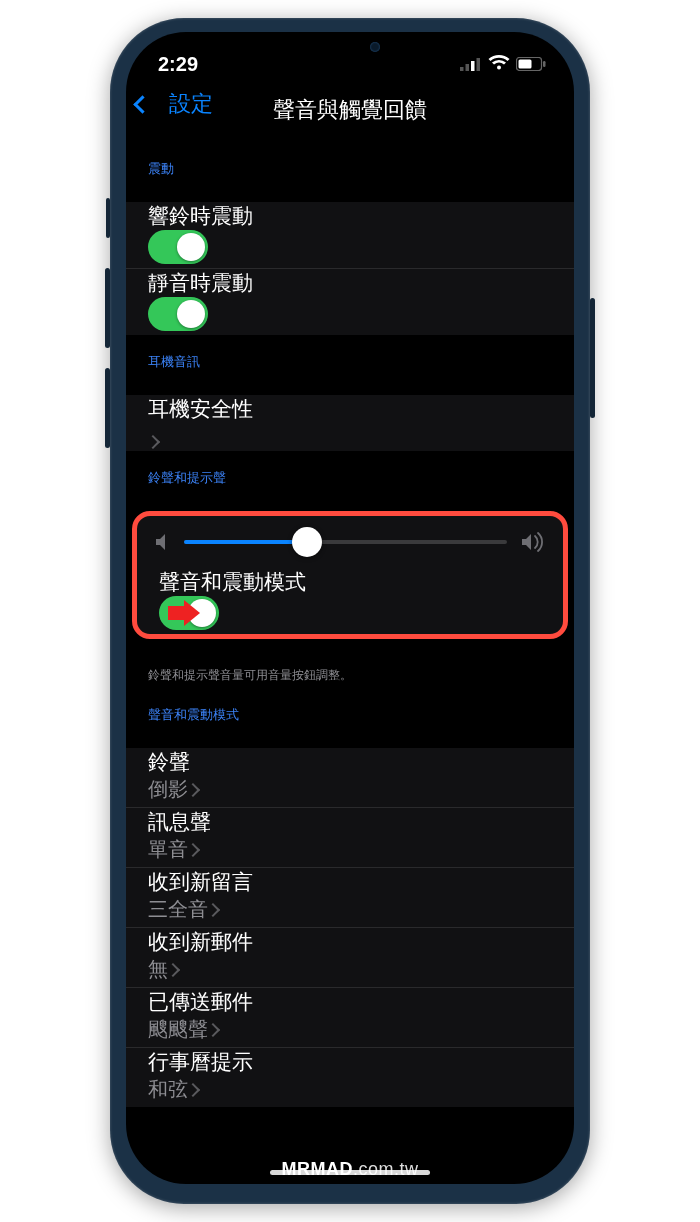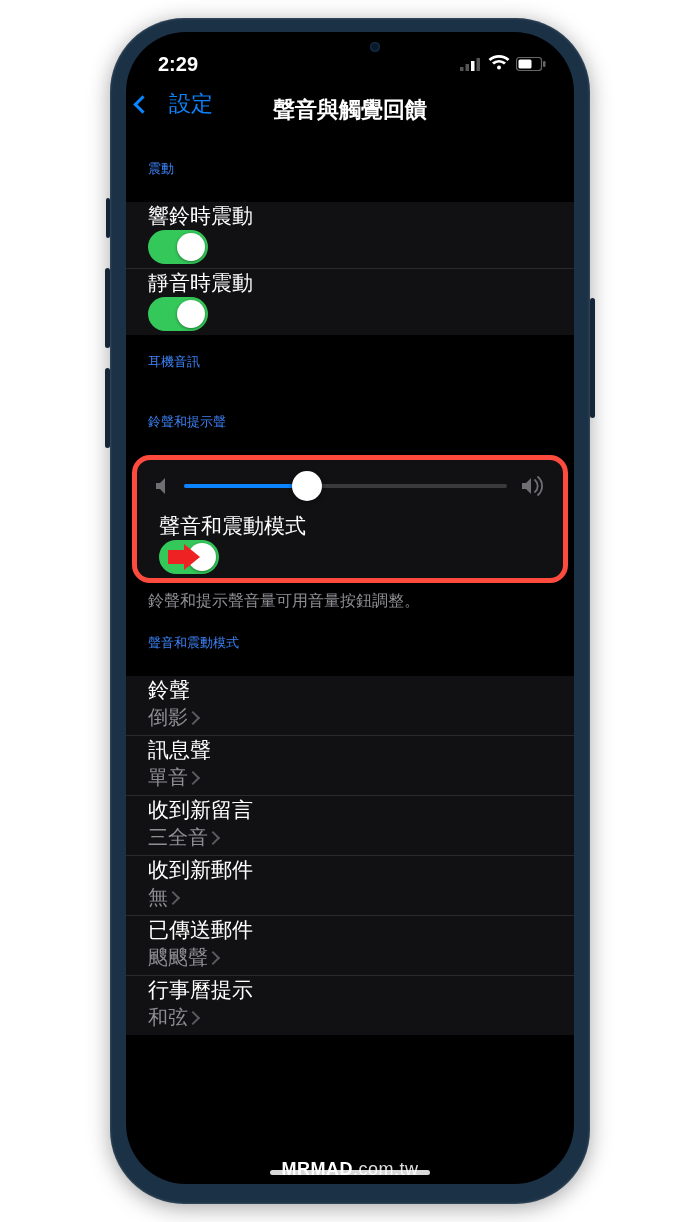--- a/index.html
+++ b/index.html
@@ -75,37 +75,38 @@
     align-items: center;
     color: #0a84ff;
     font-size: 22px;
     gap: 20px;
   }
   .nav-title {
     position: absolute;
     left: 0; right: 0;
     text-align: center;
     font-size: 22px;
-    font-weight: 700;
+    font-weight: 400;
     color: #fff;
     pointer-events: none;
     margin-top: 11px;
   }
 
   .content { padding-top: 12px; }
 
   .section-header {
     color: #3b82f6;
     font-size: 13px;
     padding: 18px 22px 24px 22px;
   }
   .section-footer {
     color: #8e8e93;
-    font-size: 16px;
+    font-size: 12px;
     padding: 8px 22px 4px 22px;
+    margin-top: 20px;
   }
   .cell-group { background: #111113; }
   .cell {
     display: flex;
     align-items: flex-start;
     justify-content: space-between;
     min-height: 56px;
     padding: 0 20px 4px 22px;
     border-bottom: 1px solid #2a2a2c;
     font-size: 21px;
@@ -269,20 +270,28 @@
         </div>
         <div class="cell">
           <span>靜音時震動</span>
           <div class="toggle">
               <div class="knob"></div>
             </div>
         </div>
       </div>
 
       <div class="section-header">耳機音訊</div>
+      <div class="cell-group">
+        <div class="cell">
+          <span>耳機安全性</span>
+          <div class="cell-right">
+              <span class="chevron"></span>
+            </div>
+        </div>
+      </div>
 
       <div class="section-header">鈴聲和提示聲</div>
 
       <div class="highlight-box">
         <div class="slider-row">
           <span class="vol-icon">
             <svg width="15" height="18" viewBox="0 0 15 18">
                 <path d="M1 6h4l5-5v16l-5-5H1z" fill="#6e6e73"></path>
               </svg>
           </span>

